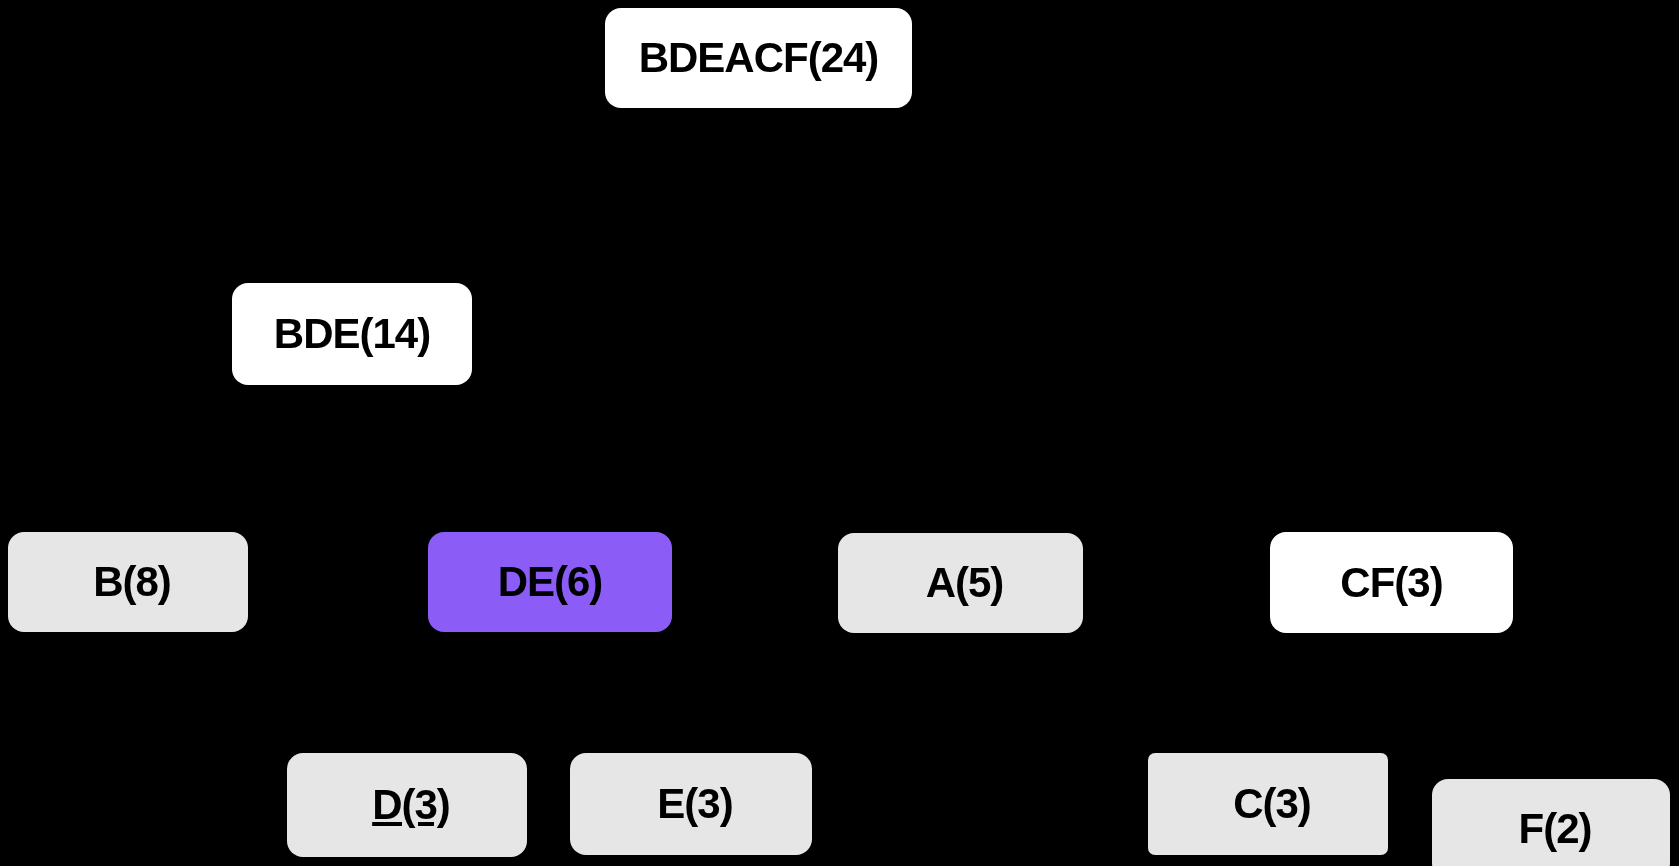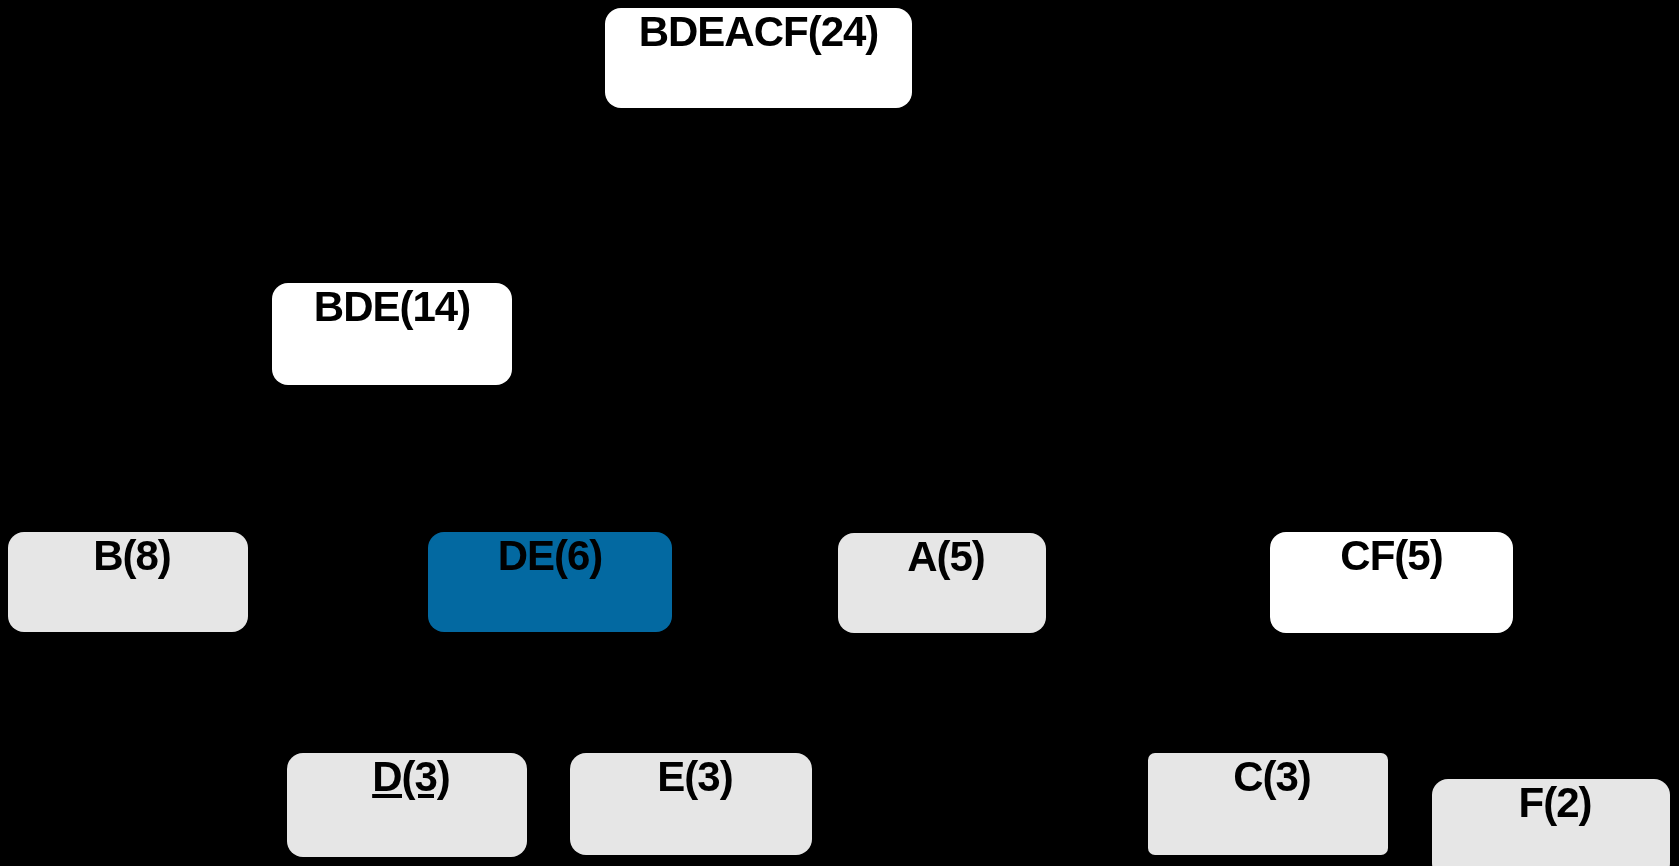--- a/index.html
+++ b/index.html
@@ -11,21 +11,21 @@
     position: relative;
     width: 1679px;
     height: 866px;
     background: #000000;
     overflow: hidden;
     font-family: "Liberation Sans", sans-serif;
   }
   .tree-node {
     position: absolute;
     display: flex;
-    align-items: flex-start;
+    align-items: center;
     justify-content: center;
     border-radius: 16px;
     font-weight: bold;
     font-size: 42px;
     letter-spacing: -1px;
     color: #000000;
     box-sizing: border-box;
   }
   .tree-node.internal {
     background: #ffffff;
@@ -35,34 +35,34 @@
     padding-left: 8px;
   }
 </style>
 </head>
 <body>
 
 <div id="canvas" style="background: rgb(0, 0, 0);">
     <div class="tree-node internal" style="left: 605px; top: 8px; width: 307px; height: 100px; background: rgb(255, 255, 255); color: rgb(0, 0, 0);">
       <span>BDEACF(24)</span>
     </div>
-    <div class="tree-node internal" style="left: 232px; top: 283px; width: 240px; height: 102px; background: rgb(255, 255, 255); color: rgb(0, 0, 0); margin-left: 40px;">
+    <div class="tree-node internal" style="left: 232px; top: 283px; width: 240px; height: 102px; background: rgb(255, 255, 255); color: rgb(0, 0, 0);">
       <span>BDE(14)</span>
     </div>
     <div class="tree-node leaf" style="left: 8px; top: 532px; width: 240px; height: 100px; background: rgb(230, 230, 230); color: rgb(0, 0, 0);">
       <span>B(8)</span>
     </div>
-    <div class="tree-node internal" style="left: 428px; top: 532px; width: 244px; height: 100px; background: #0369a1; color: rgb(0, 0, 0);">
+    <div class="tree-node internal" style="left: 428px; top: 532px; width: 244px; height: 100px; background: #8b5cf6; color: rgb(0, 0, 0);">
       <span>DE(6)</span>
     </div>
-    <div class="tree-node leaf" style="left: 838px; top: 533px; width: 208px; height: 100px; background: rgb(230, 230, 230); color: rgb(0, 0, 0);">
+    <div class="tree-node leaf" style="left: 838px; top: 533px; width: 245px; height: 100px; background: rgb(230, 230, 230); color: rgb(0, 0, 0);">
       <span>A(5)</span>
     </div>
     <div class="tree-node internal" style="left: 1270px; top: 532px; width: 243px; height: 101px; background: rgb(255, 255, 255); color: rgb(0, 0, 0);">
-      <span>CF(5)</span>
+      <span>CF(3)</span>
     </div>
     <div class="tree-node leaf" style="left: 287px; top: 753px; width: 240px; height: 104px; background: rgb(230, 230, 230); color: rgb(0, 0, 0); text-decoration: underline;">
       <span>D(3)</span>
     </div>
     <div class="tree-node leaf" style="left: 570px; top: 753px; width: 242px; height: 102px; background: rgb(230, 230, 230); color: rgb(0, 0, 0);">
       <span>E(3)</span>
     </div>
     <div class="tree-node leaf" style="left: 1148px; top: 753px; width: 240px; height: 102px; background: rgb(230, 230, 230); color: rgb(0, 0, 0); border-radius: 7px;">
       <span>C(3)</span>
     </div>

